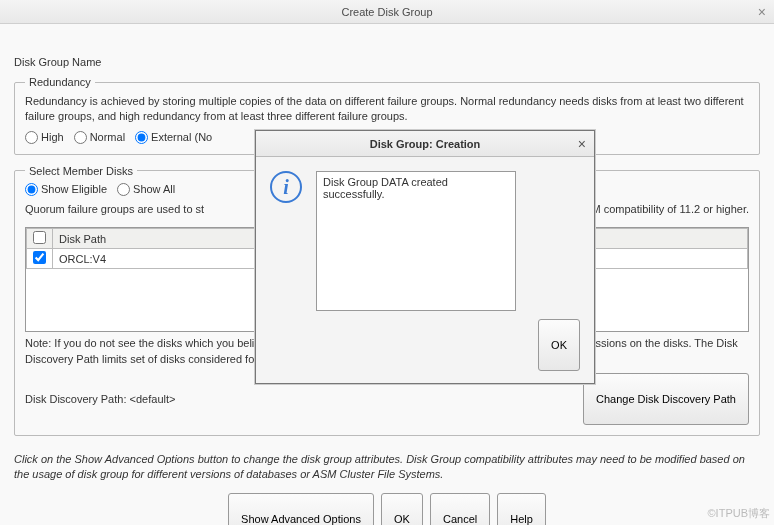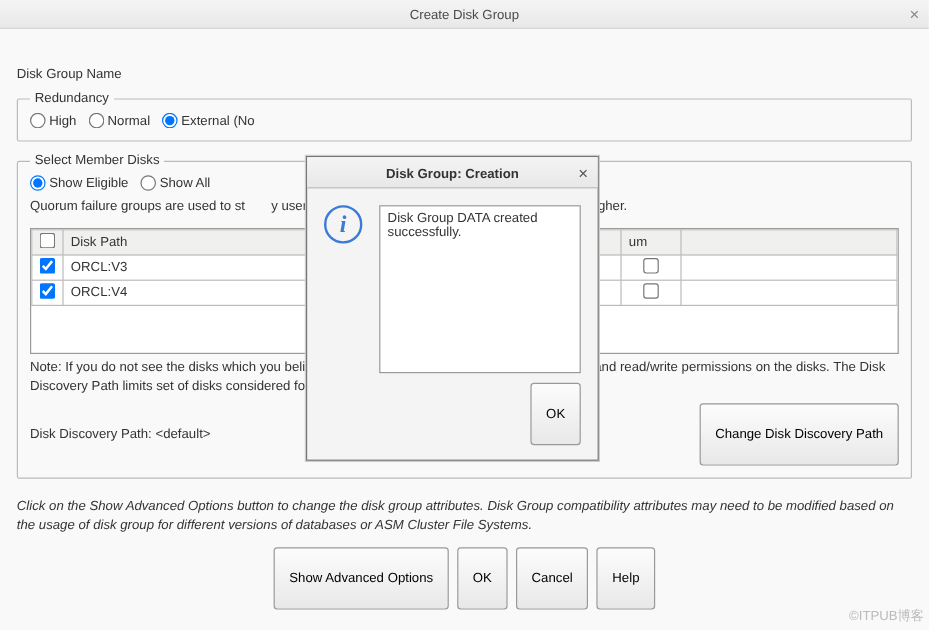--- a/index.html
+++ b/index.html
@@ -21,21 +21,21 @@
   th, td { border: 1px solid #bbb; padding: 2px 6px; text-align: left; background: #fff; font-weight: normal; }
   th { background: #f0f0ee; }
   .th-cb { width: 26px; text-align: center; }
   .btn { background: linear-gradient(#fcfcfc,#e8e8e8); border: 1px solid #999; border-radius: 3px; padding: 19px 12px; font-size: 11px; cursor: pointer; }
   .disc-row { display: flex; justify-content: space-between; align-items: center; }
   .footer-note { padding: 6px 14px 0 14px; color: #333; line-height: 1.4; font-style: italic; }
   .footer-btns { text-align: center; padding: 10px 0; }
   .footer-btns .btn { margin: 0 2px; }
   .watermark { position: absolute; right: 4px; bottom: 4px; color: #bbb; font-size: 11px; }
 
-  .modal { position: absolute; left: 255px; top: 130px; width: 244px; background: #f4f4f4; border: 1px solid #777; box-shadow: 0 0 0 1px #ccc; }
+  .modal { position: absolute; left: 255px; top: 130px; width: 340px; background: #f4f4f4; border: 1px solid #777; box-shadow: 0 0 0 1px #ccc; }
   .modal .m-title { background: linear-gradient(#f4f4f4,#e8e8e8); height: 26px; line-height: 26px; text-align: center; font-weight: bold; font-size: 12px; border-bottom: 1px solid #bbb; position: relative; }
   .modal .m-title .x { position: absolute; right: 8px; top: 0; font-weight: normal; font-size: 14px; color: #555; cursor: pointer; }
   .modal .m-body { padding: 14px 14px 8px 14px; display: flex; gap: 14px; }
   .modal .info-icon { width: 32px; height: 32px; border: 2px solid #3a7bd5; border-radius: 50%; display: flex; align-items: center; justify-content: center; color: #3a7bd5; font-family: Georgia, serif; font-weight: bold; font-size: 20px; font-style: italic; flex: none; }
   .modal textarea, .modal .msgbox { border: 1px solid #999; background: #fff; width: 200px; height: 140px; padding: 4px 6px; font-size: 11px; resize: none; overflow: auto; }
   .modal .m-btns { text-align: right; padding: 0 14px 12px 0; }
 </style>
 </head>
 <body>
 
@@ -45,20 +45,21 @@
 </div>
 
 <div class="content">
 
   <div class="row">
     <label>Disk Group Name</label>
   </div>
 
   <fieldset>
     <legend>Redundancy</legend>
+    <div class="desc">Redundancy is achieved by storing multiple copies of the data on different failure groups. Normal redundancy needs disks from at least two different failure groups, and high redundancy from at least three different failure groups.</div>
     <div class="radios">
       <label>
           <input type="radio" name="red" style="">
           <span>High</span>
         </label>
       <label>
           <input type="radio" name="red" style="">
           <span>Normal</span>
         </label>
       <label>
@@ -73,38 +74,32 @@
     <div class="radios" style="margin-bottom:6px">
       <label>
           <input type="radio" name="filt" checked="" style="">
           <span>Show Eligible</span>
         </label>
       <label>
           <input type="radio" name="filt" style="">
           <span>Show All</span>
         </label>
     </div>
-    <div style="display:flex;">
+    <div style="display:flex;justify-content:space-between">
       <span class="desc">Quorum failure groups are used to st</span>
       <span class="desc" style="text-align:right;width:44%">y user data. They require ASM compatibility of 11.2 or higher.</span>
     </div>
     <div class="table-wrap">
       <table>
         <tbody>
             <tr>
           <th class="th-cb"><input type="checkbox" style=""></th>
           <th>Disk Path</th>
           <th style="width:50px">um</th>
           <th style="width:180px"></th>
-        </tr>
-        <tr>
-          <td class="th-cb"><input type="checkbox" checked="" style=""></td>
-          <td>ORCL:V3</td>
-          <td style="text-align:center"><input type="checkbox" style=""></td>
-          <td></td>
         </tr>
         <tr>
           <td class="th-cb"><input type="checkbox" checked="" style=""></td>
           <td>ORCL:V4</td>
           <td style="text-align:center"><input type="checkbox" style=""></td>
           <td></td>
         </tr>
       </tbody>
         </table>
     </div>

